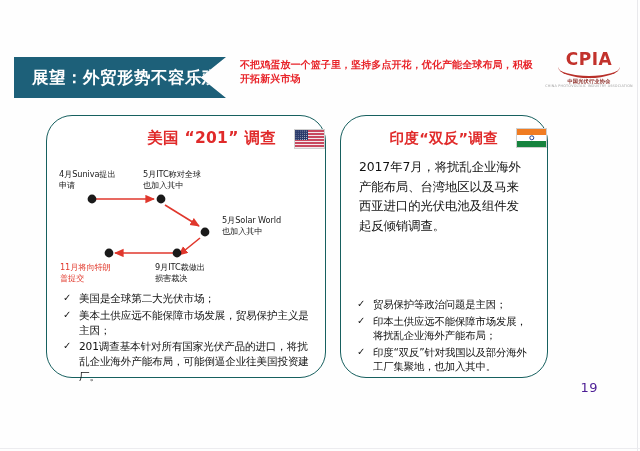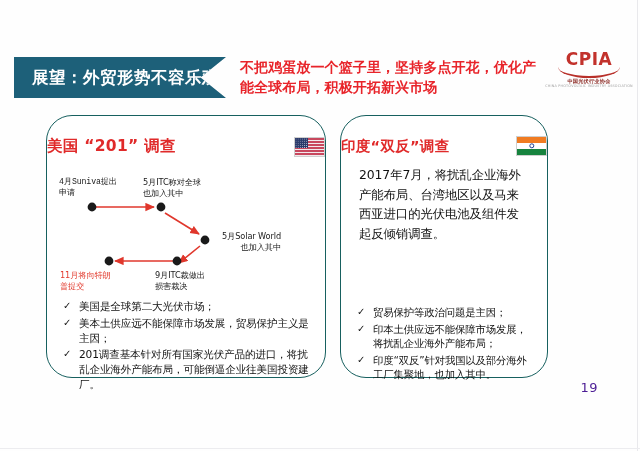--- a/index.html
+++ b/index.html
@@ -39,21 +39,21 @@
     color:#ffffff;
     font-size:16.5px;
     font-weight:bold;
     letter-spacing:.5px;
     white-space:nowrap;
   }
   .headline{
     position:absolute;left:240px;top:58px;
     width:300px;
     color:#e8242a;
-    font-size:14px;
+    font-size:10px;
     font-weight:bold;
     line-height:1.42;
     letter-spacing:.1px;
   }
 
   
   .logo{
     position:absolute;right:12px;top:47px;
     width:78px;height:46px;
     display:flex;flex-direction:column;align-items:center;justify-content:center;text-align:center;
@@ -81,22 +81,22 @@
     position:absolute;
     border:1.6px solid #17605f;
     border-radius:26px;
     background:#ffffff;
     box-sizing:border-box;
   }
   .card-us{left:46px;top:115px;width:280px;height:263px;}
   .card-in{left:340px;top:115px;width:208px;height:263px;}
 
   .card-title-row{
-    display:flex;align-items:center;justify-content:space-between;
-    gap:18px;margin-top:20px;
+    display:flex;align-items:center;justify-content:flex-end;
+    gap:18px;margin-top:12px;
   }
   .card-title{
     color:#e02a2a;
     font-size:15.5px;
     font-weight:bold;
     letter-spacing:.3px;
     white-space:nowrap;
   }
   .card-title-in{font-size:14.5px;}
 
@@ -213,25 +213,25 @@
 
         <line x1="153" y1="85" x2="132" y2="102" stroke="#e0372c" stroke-width="1.6" marker-end="url(#ah)"></line>
 
         <circle cx="45" cy="46" r="4.4" fill="#1a1a1a"></circle>
         <circle cx="114" cy="46" r="4.4" fill="#1a1a1a"></circle>
         <circle cx="158" cy="79" r="4.4" fill="#1a1a1a"></circle>
         <circle cx="130" cy="100" r="4.4" fill="#1a1a1a"></circle>
         <circle cx="62" cy="100" r="4.4" fill="#1a1a1a"></circle>
       </svg>
 
-      <div class="tl-label" style="left:12px;top:16px;font-family:Liberation Mono, monospace;">4月Suniva提出
+      <div class="tl-label" style="left:12px;top:16px;">4月Suniva提出
 申请</div>
       <div class="tl-label" style="left:96px;top:16px;">5月ITC称对全球
 也加入其中</div>
-      <div class="tl-label" style="left:175px;top:70px;text-align:right;">5月Solar World
+      <div class="tl-label" style="left:175px;top:62px;">5月Solar World
 也加入其中</div>
       <div class="tl-label" style="left:108px;top:109px;">9月ITC裁做出
 损害裁决</div>
       <div class="tl-label red" style="left:13px;top:109px;">11月将向特朗
 普提交</div>
     </div>
 
     <ul class="bullets">
       <li>
         <span class="tick">✓</span>

